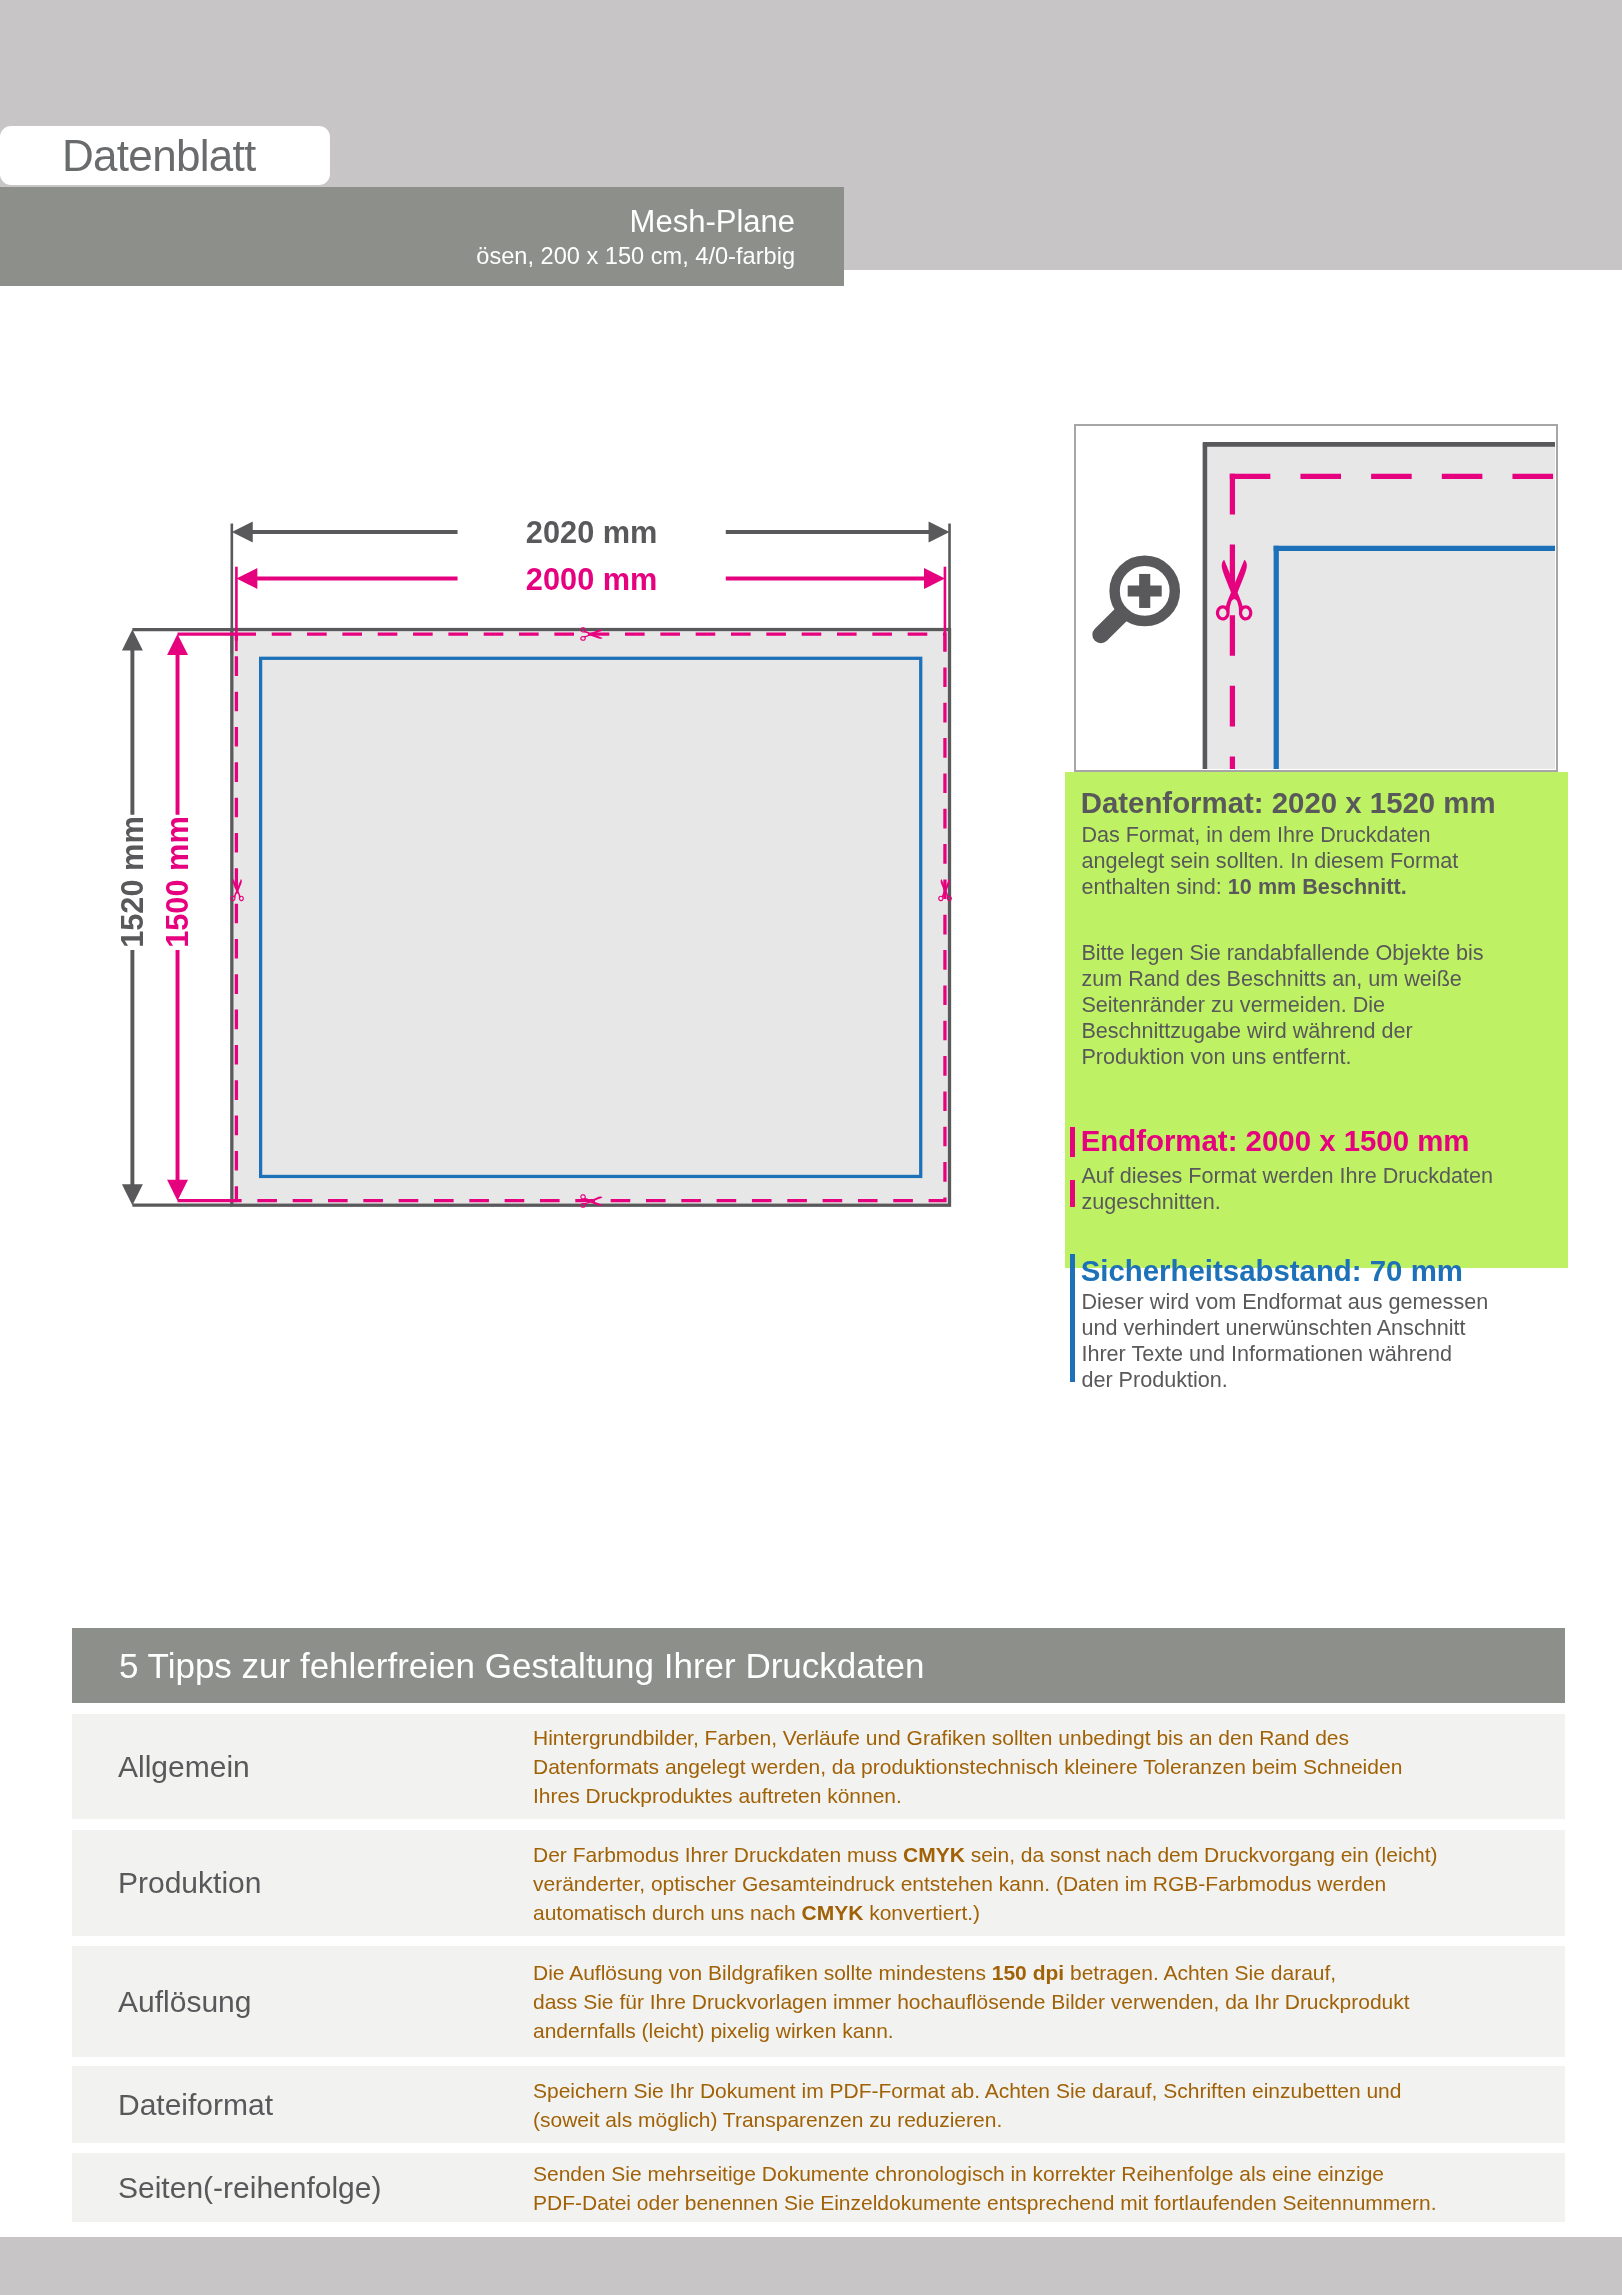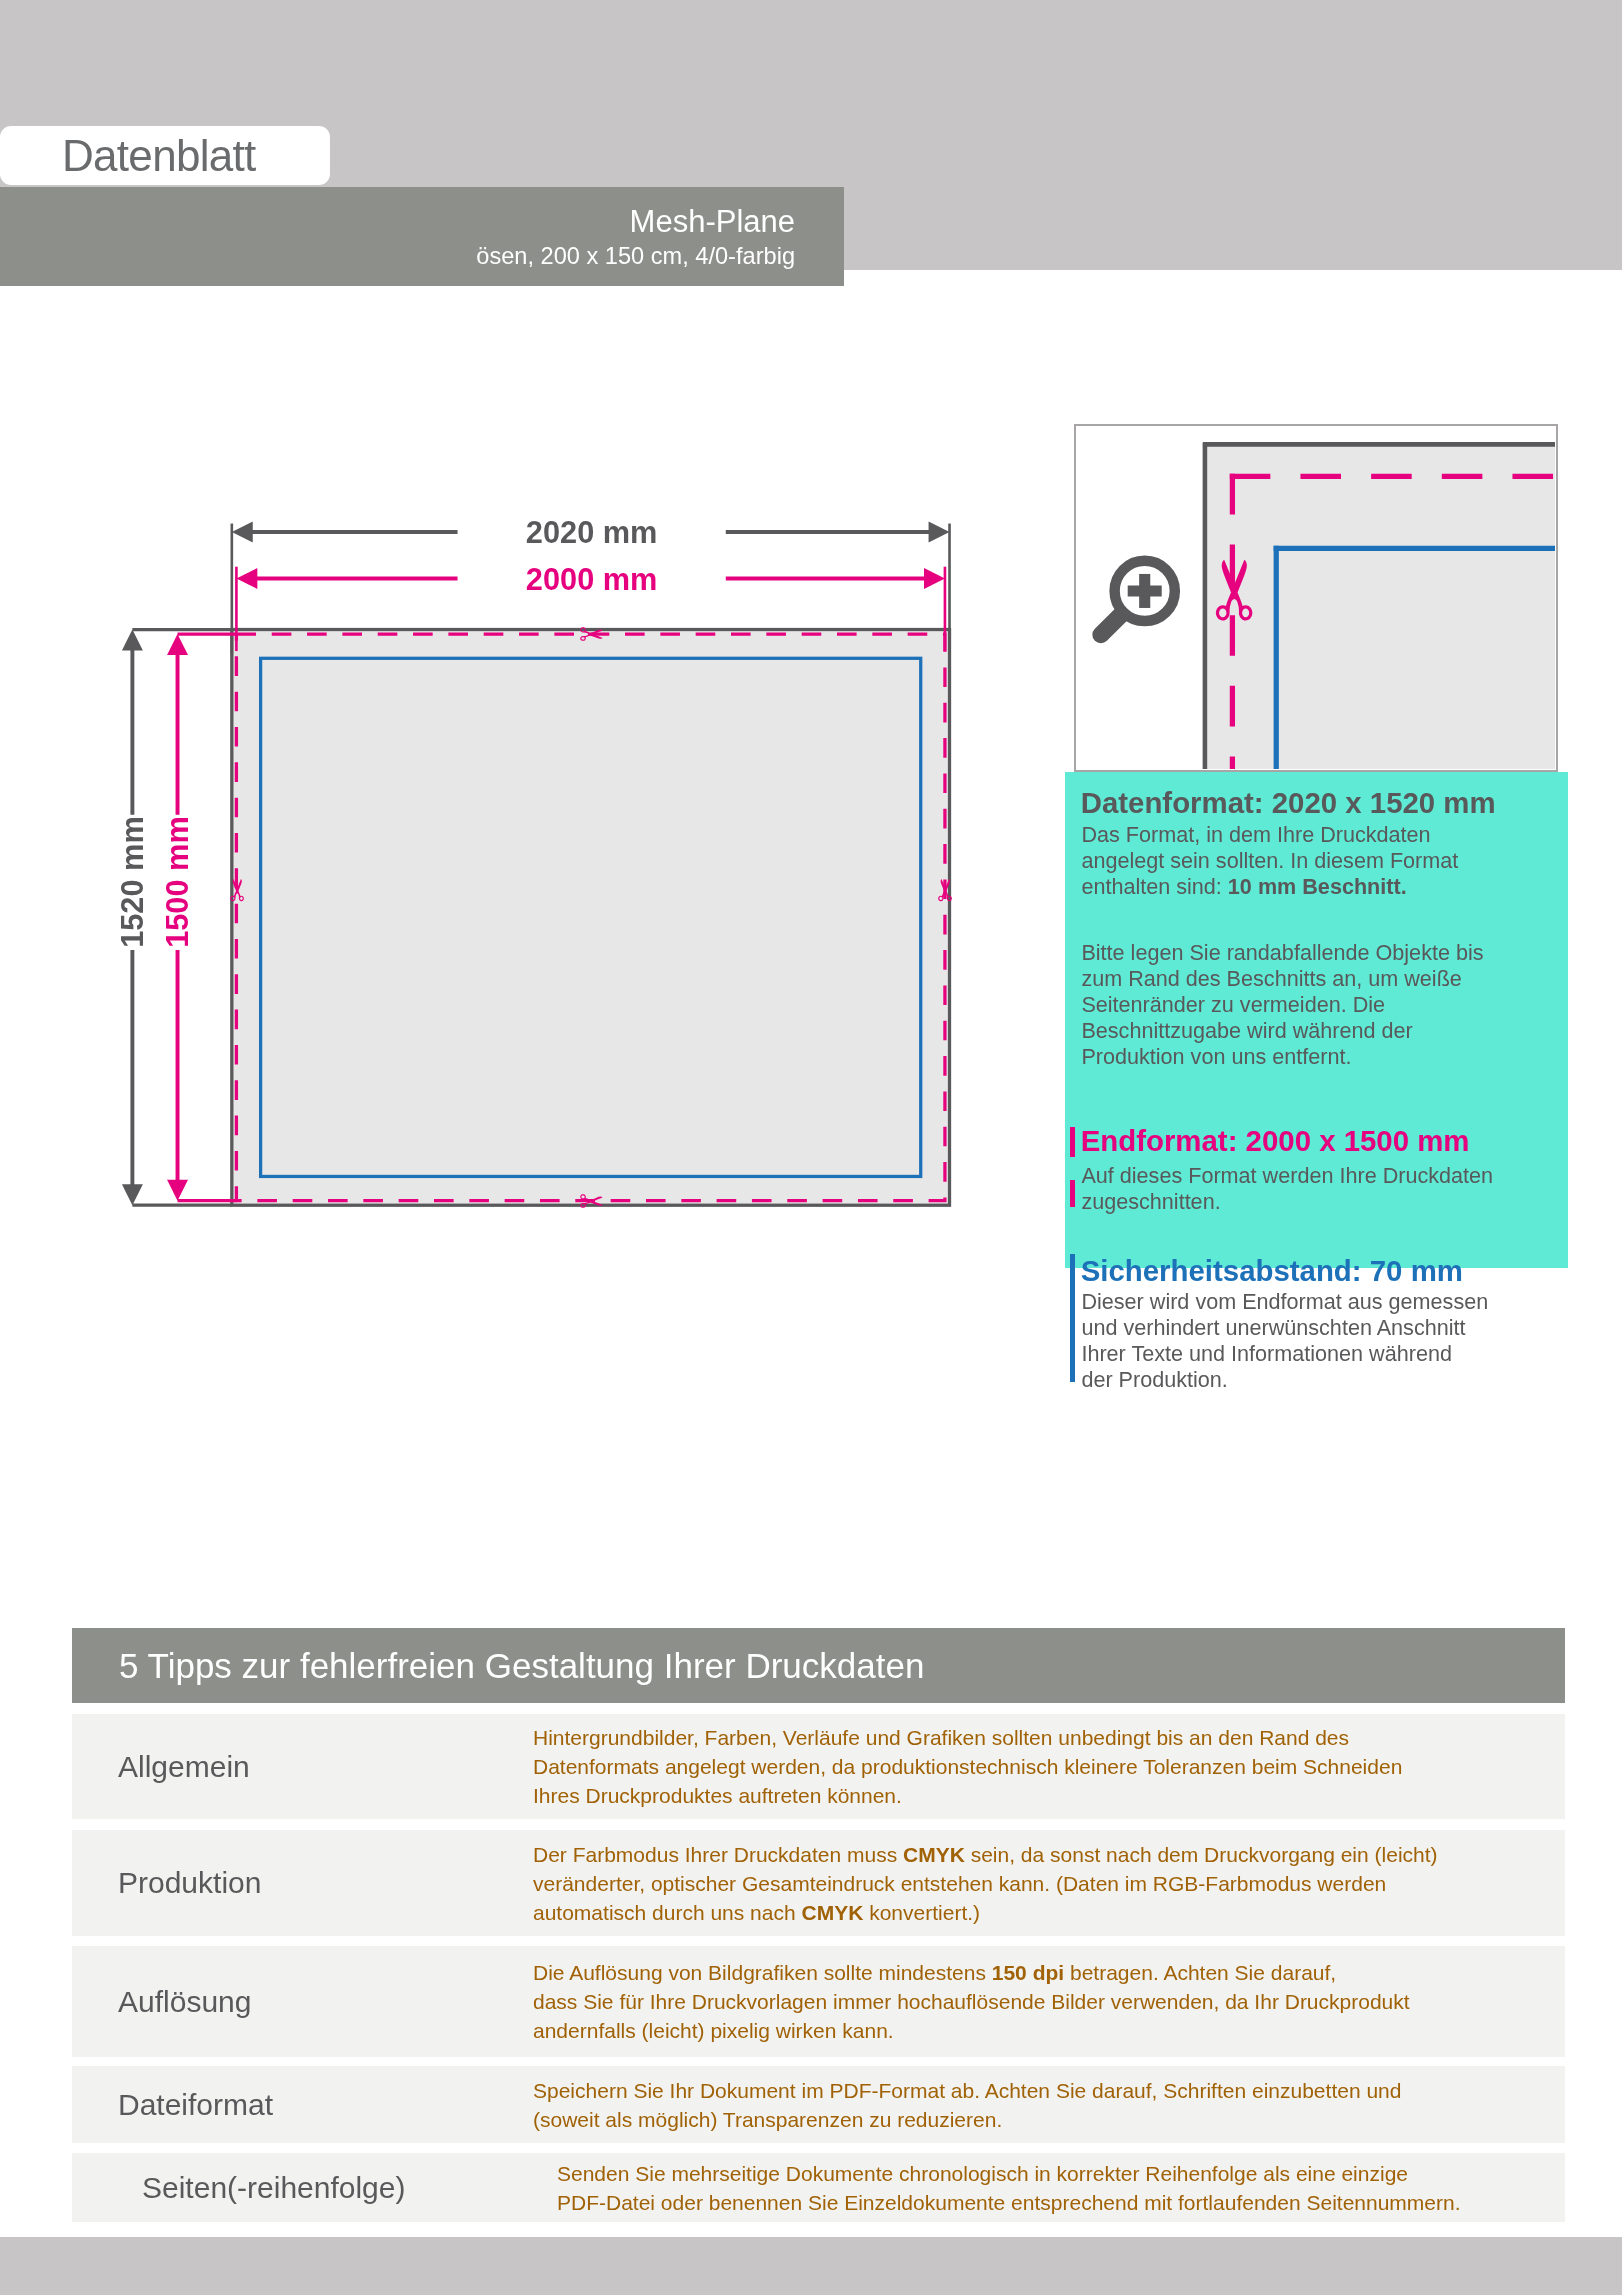--- a/index.html
+++ b/index.html
@@ -17,42 +17,42 @@
     display:flex;flex-direction:column;justify-content:center;align-items:flex-end;
     padding-right:49px;box-sizing:border-box;color:#ffffff;}
   .product-name{font-size:31px;line-height:39px;}
   .product-spec{font-size:23.6px;line-height:30px;margin-left:8px;}
   
   .diagram{left:65px;top:484px;width:929px;height:766px;}
   
   .illu-box{left:1074px;top:424px;width:484px;height:348px;background:#ffffff;
     border:2.6px solid #a7a5a6;box-sizing:border-box;}
   
-  .info-panel{left:1065px;top:772px;width:503px;height:496px;background:#5eead4;}
+  .info-panel{left:1065px;top:772px;width:503px;height:496px;background:#bef264;}
   .info-panel .head{position:absolute;left:15.7px;font-size:29.4px;font-weight:bold;white-space:pre-line;}
   .info-panel .body{position:absolute;left:16.4px;width:468px;font-size:21.6px;line-height:26px;
     white-space:pre-line;color:#59585a;}
   .head-dark{color:#59585a;}
   .head-magenta{color:#e6017e;}
   .head-blue{color:#1d71b8;}
   .bar{position:absolute;left:4.6px;width:5.2px;}
   .bar-magenta{background:#e6017e;}
   .bar-blue{background:#1d71b8;}
   
   .tips-header{left:72px;top:1628px;width:1493px;height:75px;background:#8d8f8a;
     display:flex;align-items:center;color:#ffffff;font-size:35px;padding-left:47px;
     box-sizing:border-box;}
   .tip-row{left:72px;width:1493px;background:#f2f2f0;display:flex;align-items:center;}
   .tip-label{width:461px;box-sizing:border-box;padding-left:46px;font-size:30px;color:#59585a;}
   .tip-body{font-size:21px;line-height:29px;color:#a16207;white-space:pre-line;width:1008px;}
   .row-1{top:1714px;height:105px;}
   .row-2{top:1830px;height:106px;}
   .row-3{top:1946px;height:111px;}
   .row-4{top:2066px;height:77px;}
-  .row-5{top:2153px;height:69px;justify-content:flex-end;}
+  .row-5{top:2153px;height:69px;}
   .footer-band{left:0;top:2237px;width:1623px;height:59px;background:#c7c5c6;}
   text{font-family:"Liberation Sans", sans-serif;}
   .scissor-glyph{font-family:"DejaVu Sans", sans-serif;}
 </style>
 </head>
 <body>
 
 <div class="abs top-band"></div>
 <div class="abs sheet-label-box">
   <span class="sheet-label">Datenblatt</span>

